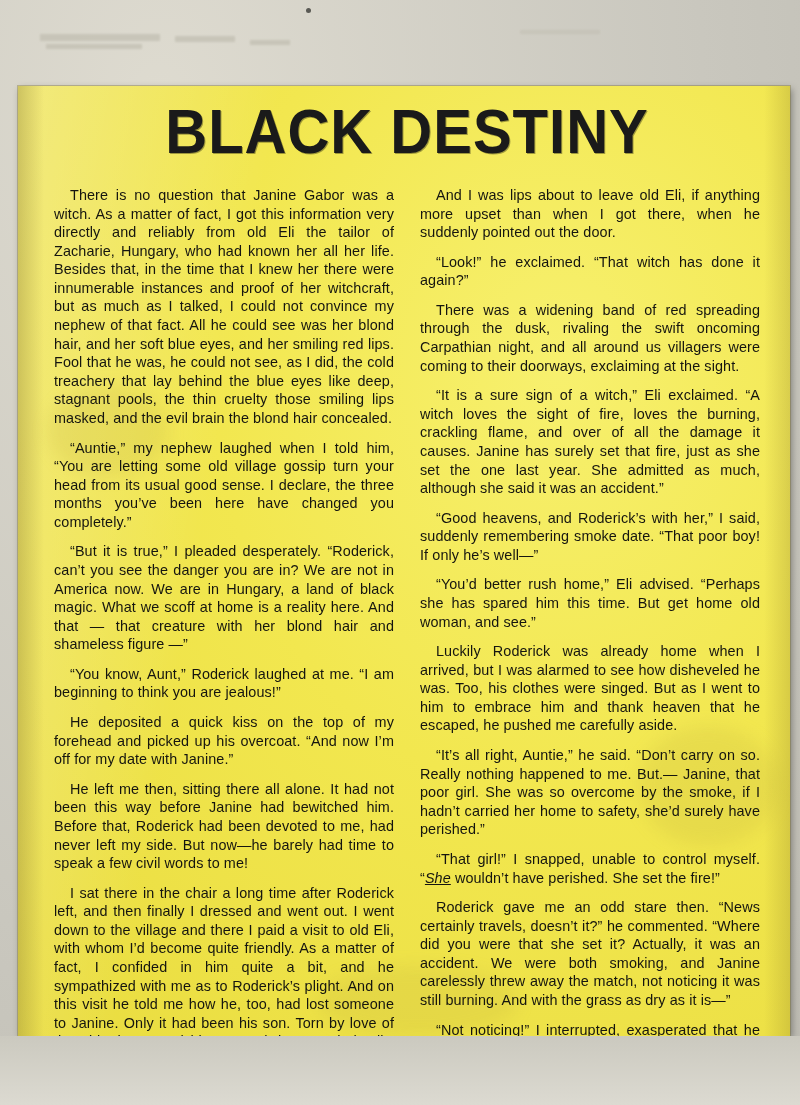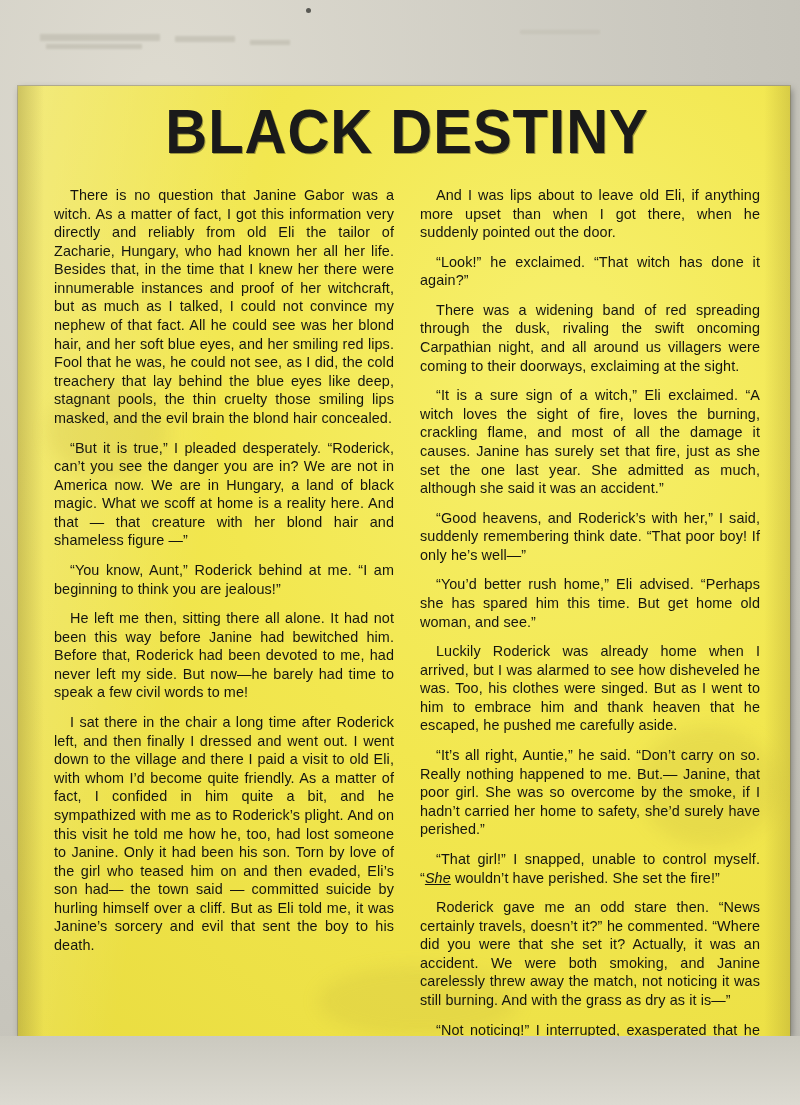--- a/index.html
+++ b/index.html
@@ -153,32 +153,34 @@
     <div class="blotch" style="left:300px; top:880px; width:200px; height:70px;"></div>
     <div class="edge-shade left"></div>
     <div class="edge-shade right"></div>
 
     <h1 id="story-title">BLACK DESTINY</h1>
 
     <div id="columns">
 
       <div class="column" id="left-column">
         <p>There is no question that Janine Gabor was a witch. As a matter of fact, I got this information very directly and reliably from old Eli the tailor of Zacharie, Hungary, who had known her all her life. Besides that, in the time that I knew her there were innumerable instances and proof of her witchcraft, but as much as I talked, I could not convince my nephew of that fact. All he could see was her blond hair, and her soft blue eyes, and her smiling red lips. Fool that he was, he could not see, as I did, the cold treachery that lay behind the blue eyes like deep, stagnant pools, the thin cruelty those smiling lips masked, and the evil brain the blond hair concealed.</p>
+        <p>“Auntie,” my nephew laughed when I told him, “You are letting some old village gossip turn your head from its usual good sense. I declare, the three months you’ve been here have changed you completely.”</p>
         <p>“But it is true,” I pleaded desperately. “Roderick, can’t you see the danger you are in? We are not in America now. We are in Hungary, a land of black magic. What we scoff at home is a reality here. And that — that creature with her blond hair and shameless figure —”</p>
-        <p>“You know, Aunt,” Roderick behind at me. “I am beginning to think you are jealous!”</p>
+        <p>“You know, Aunt,” Roderick laughed at me. “I am beginning to think you are jealous!”</p>
+        <p>He deposited a quick kiss on the top of my forehead and picked up his overcoat. “And now I’m off for my date with Janine.”</p>
         <p>He left me then, sitting there all alone. It had not been this way before Janine had bewitched him. Before that, Roderick had been devoted to me, had never left my side. But now—he barely had time to speak a few civil words to me!</p>
         <p>I sat there in the chair a long time after Roderick left, and then finally I dressed and went out. I went down to the village and there I paid a visit to old Eli, with whom I’d become quite friendly. As a matter of fact, I confided in him quite a bit, and he sympathized with me as to Roderick’s plight. And on this visit he told me how he, too, had lost someone to Janine. Only it had been his son. Torn by love of the girl who teased him on and then evaded, Eli’s son had— the town said — committed suicide by hurling himself over a cliff. But as Eli told me, it was Janine’s sorcery and evil that sent the boy to his death.</p>
       </div>
 
       <div class="column" id="right-column">
         <p>And I was lips about to leave old Eli, if anything more upset than when I got there, when he suddenly pointed out the door.</p>
         <p>“Look!” he exclaimed. “That witch has done it again?”</p>
         <p>There was a widening band of red spreading through the dusk, rivaling the swift oncoming Carpathian night, and all around us villagers were coming to their doorways, exclaiming at the sight.</p>
-        <p>“It is a sure sign of a witch,” Eli exclaimed. “A witch loves the sight of fire, loves the burning, crackling flame, and most of all the damage it causes. Janine has surely set that fire, just as she set the one last year. She admitted as much, although she said it was an accident.”</p>
-        <p>“Good heavens, and Roderick’s with her,” I said, suddenly remembering think date. “That poor boy! If only he’s well—”</p>
+        <p>“It is a sure sign of a witch,” Eli exclaimed. “A witch loves the sight of fire, loves the burning, crackling flame, and over of all the damage it causes. Janine has surely set that fire, just as she set the one last year. She admitted as much, although she said it was an accident.”</p>
+        <p>“Good heavens, and Roderick’s with her,” I said, suddenly remembering smoke date. “That poor boy! If only he’s well—”</p>
         <p>“You’d better rush home,” Eli advised. “Perhaps she has spared him this time. But get home old woman, and see.”</p>
         <p>Luckily Roderick was already home when I arrived, but I was alarmed to see how disheveled he was. Too, his clothes were singed. But as I went to him to embrace him and thank heaven that he escaped, he pushed me carefully aside.</p>
         <p>“It’s all right, Auntie,” he said. “Don’t carry on so. Really nothing happened to me. But.— Janine, that poor girl. She was so overcome by the smoke, if I hadn’t carried her home to safety, she’d surely have perished.”</p>
         <p id="para-italic">“That girl!” I snapped, unable to control myself. “<em>She</em> wouldn’t have perished. She set the fire!”</p>
         <p>Roderick gave me an odd stare then. “News certainly travels, doesn’t it?” he commented. “Where did you were that she set it? Actually, it was an accident. We were both smoking, and Janine carelessly threw away the match, not noticing it was still burning. And with the grass as dry as it is—”</p>
         <p>“Not noticing!” I interrupted, exasperated that he should be so blind. “She set it deliberately. She’s a witch!”</p>
 
       </div>
 
     </div>

